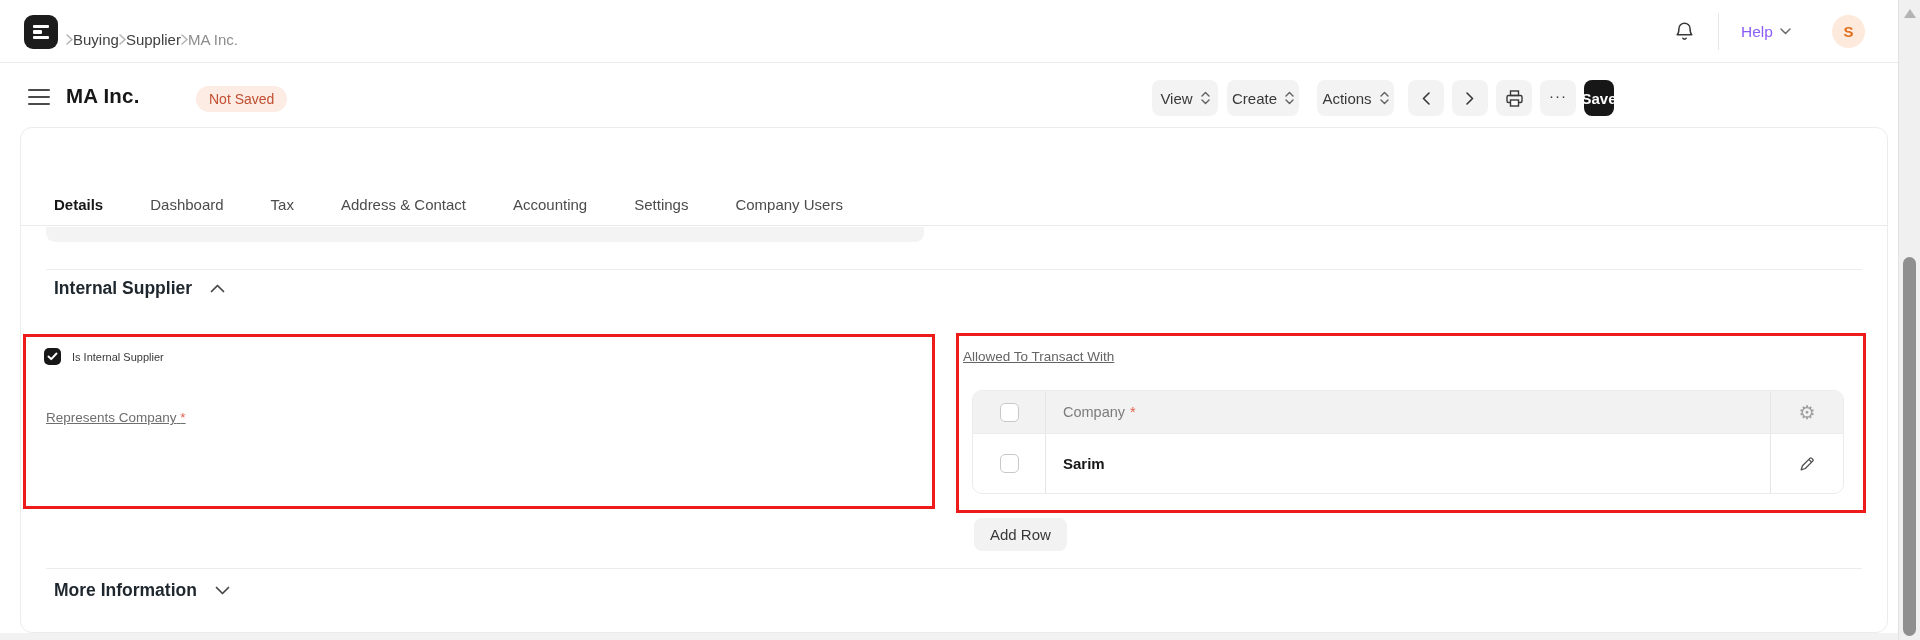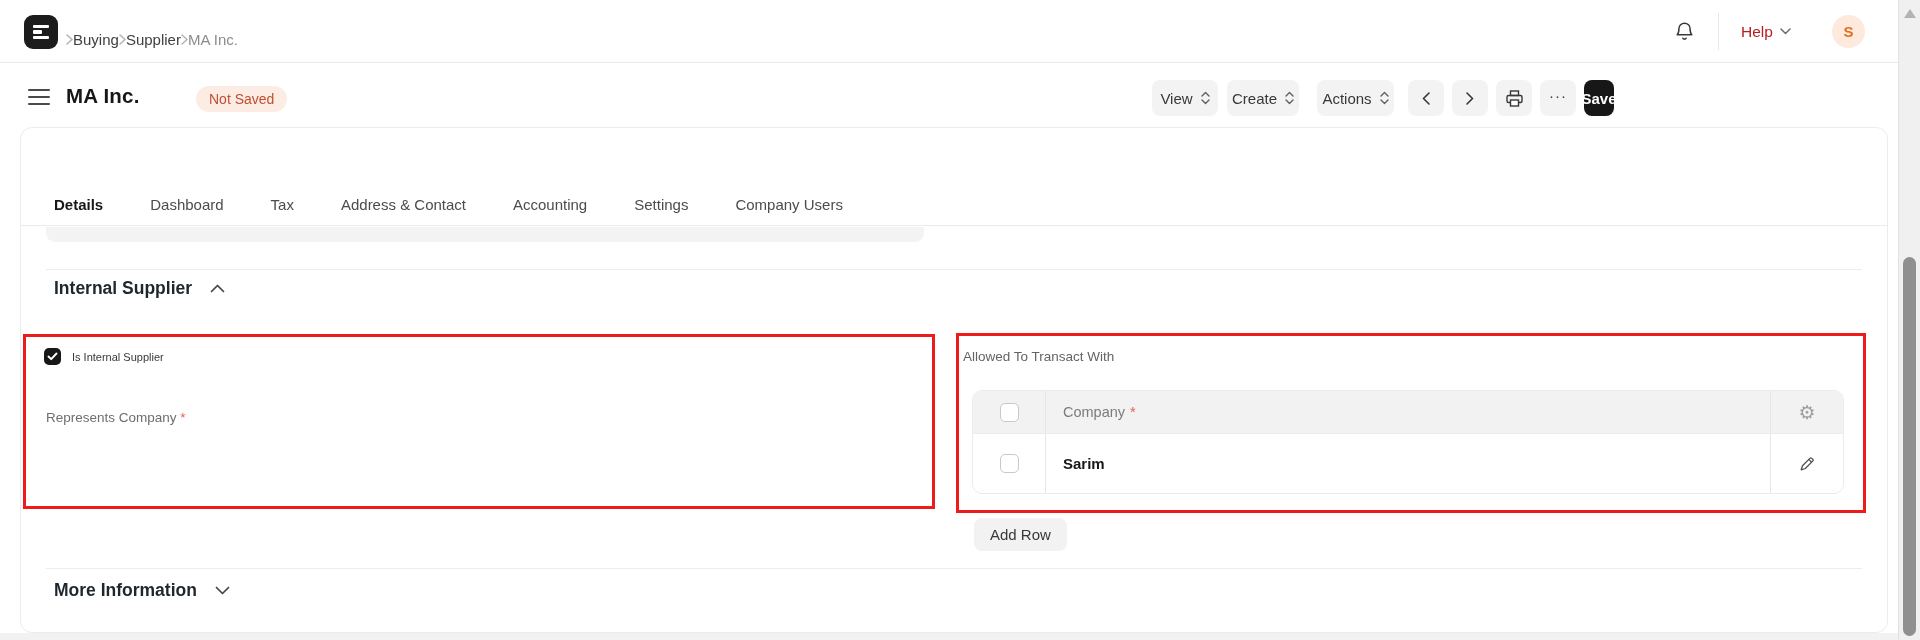--- a/index.html
+++ b/index.html
@@ -17,21 +17,21 @@
   .crumb { color:#404040; }
   .crumb.current { color:#8c8c8c; }
   .chev-r { display:block; }
 
   .searchbar { position:absolute; left:1143px; top:14px; width:485px; height:35px; background:#f3f3f3; border-radius:10px; display:flex; align-items:center; padding-left:14px; gap:9px; cursor:text; }
   .searchbar .ph { color:#7b7b7b; font-size:14.5px; }
 
   .bell-btn { position:absolute; left:1668px; top:17px; width:32px; height:30px; display:flex; align-items:center; justify-content:center; cursor:pointer; }
   .nav-divider { position:absolute; left:1718px; top:13px; width:1px; height:37px; background:#e7e7e7; }
   .help-btn { position:absolute; left:1741px; top:0; height:63px; display:flex; align-items:center; gap:7px; cursor:pointer; }
-  .help-btn .lbl { font-size:15.5px; color:#b91c1c; }
+  .help-btn .lbl { font-size:15.5px; color:#8b5cf6; }
   .avatar { position:absolute; left:1832px; top:15px; width:33px; height:33px; border-radius:50%; background:#fdeadc; color:#e0701f; font-size:15px; font-weight:700; display:flex; align-items:center; justify-content:center; cursor:pointer; }
 
   
   .scrollbar { position:absolute; right:0; top:0; width:22px; height:640px; background:#f0f0f0; border-left:1px solid #e2e2e2; z-index:50; }
   .scroll-up { position:absolute; left:5px; top:9px; width:0; height:0; border-left:6px solid transparent; border-right:6px solid transparent; border-bottom:9px solid #b3b3b3; }
   .scroll-thumb { position:absolute; left:4px; top:257px; width:13px; height:379px; background:#8f8f8f; border-radius:7px; }
 
   
   .hamburger { position:absolute; left:28px; top:89px; width:22px; height:16px; display:flex; flex-direction:column; justify-content:space-between; cursor:pointer; }
   .hamburger i { display:block; height:2.2px; background:#4a4a4a; border-radius:1px; }
@@ -56,21 +56,21 @@
   .section-head .t { font-size:17.5px; font-weight:700; color:#1f272e; }
 
   .anno { position:absolute; border:3px solid #ee1b1b; z-index:40; pointer-events:none; }
 
   .cb-row { position:absolute; left:23px; top:220px; display:flex; align-items:center; gap:11px; cursor:pointer; }
   .checkbox { width:17px; height:17px; border-radius:5px; display:flex; align-items:center; justify-content:center; }
   .checkbox.checked { background:#171717; }
   .checkbox.empty { width:19px; height:19px; background:#fff; border:1.5px solid #c8c8c8; }
   .cb-row .lbl { font-size:11px; color:#383838; }
 
-  .field-label { position:absolute; font-size:13.5px; color:#6e6e6e; }
+  .field-label { position:absolute; font-size:13.5px; color:#6e6e6e;text-decoration:underline; }
   .req { color:#e0604d; }
   .text-input { position:absolute; left:25px; top:316px; width:878px; height:42px; background:#f3f3f3; border-radius:8px; display:flex; align-items:center; padding-left:16px; cursor:text; }
   .text-input .val { font-size:15px; font-weight:600; color:#383838; }
 
   
   .grid { position:absolute; left:951px; top:262px; width:872px; border:1px solid #ebebeb; border-radius:10px; overflow:hidden; background:#fff; }
   .grid-row { display:flex; align-items:stretch; }
   .grid-row.head { height:42px; background:#f2f2f2; }
   .grid-row.body { height:60px; background:#fff; border-top:1px solid #ebebeb; }
   .gcell { display:flex; align-items:center; }

